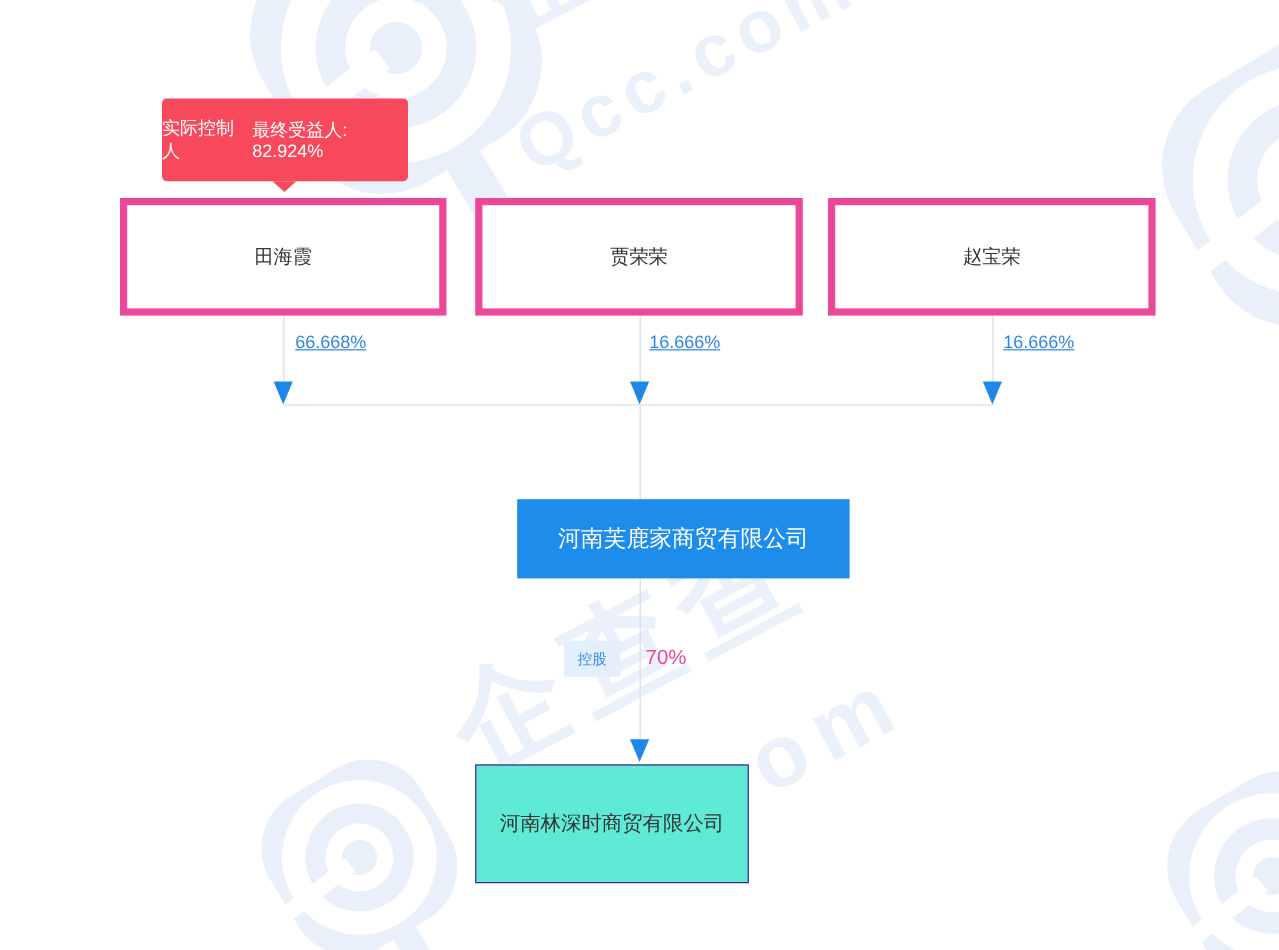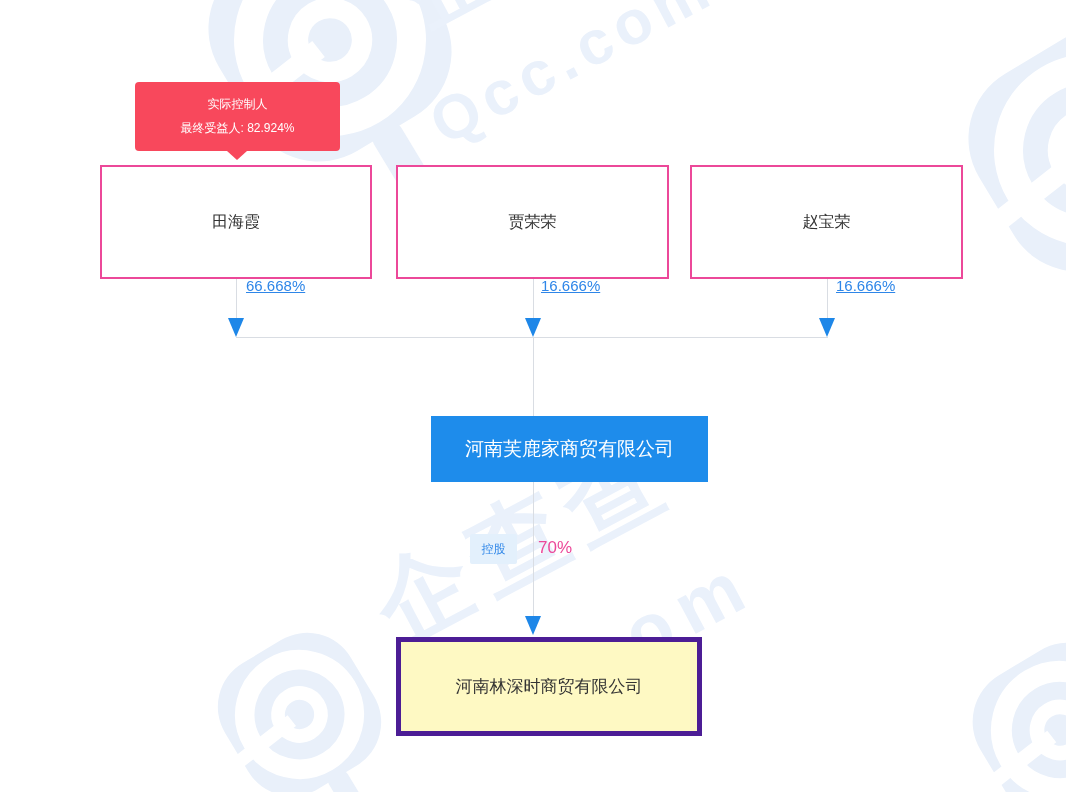--- a/index.html
+++ b/index.html
@@ -22,34 +22,34 @@
   .layer{position:absolute;inset:0;z-index:1;}
   .vline{position:absolute;width:1px;background:#D9DDE3;}
   .hline{position:absolute;height:1px;background:#D9DDE3;}
   .arrow-down{
     position:absolute;width:0;height:0;
     border-left:8px solid transparent;
     border-right:8px solid transparent;
     border-top:19px solid #1E87E8;
   }
   .person-box{
-    position:absolute;top:165px;height:114px;
-    background:#fff;border:2px solid #ec4899;
+    position:absolute;top:165px;height:98px;
+    background:#fff;border:6px solid #ec4899;
     display:flex;align-items:center;justify-content:center;
     font-size:16px;color:#333;cursor:pointer;box-sizing:border-box;
   }
   .pct{
     position:absolute;top:277px;
     font-size:15px;color:#2E86E8;text-decoration:underline;
   }
   .tooltip{
     position:absolute;left:135px;top:82px;width:205px;height:69px;
     background:#F8485C;border-radius:4px;color:#fff;
-    display:flex;flex-direction:column;align-items:center;justify-content:center;
-    gap:7px;font-size:12px;z-index:2;
+    display:flex;flex-direction:row;align-items:center;justify-content:center;
+    gap:7px;font-size:15px;z-index:2;
   }
   .tooltip .tip{
     position:absolute;left:92px;top:100%;width:0;height:0;
     border-left:10px solid transparent;border-right:10px solid transparent;
     border-top:9px solid #F8485C;
   }
   .company-box{
     position:absolute;left:395px;top:416px;width:277px;height:66px;
     background:#1E8CEB;color:#fff;font-size:19px;
     display:flex;align-items:center;justify-content:center;
@@ -58,22 +58,22 @@
   .holding-tag{
     position:absolute;left:470px;top:534px;width:47px;height:30px;
     background:#E3F0FC;color:#2E86E8;font-size:12px;border-radius:2px;
     display:flex;align-items:center;justify-content:center;cursor:pointer;
   }
   .holding-pct{
     position:absolute;left:538px;top:538px;
     font-size:17px;color:#ec4899;
   }
   .subsidiary-box{
-    position:absolute;left:396px;top:637px;width:306px;height:99px;
-    background:#fef9c3;border:5px solid #4c1d95;color:#333;font-size:17px;
+    position:absolute;left:396px;top:637px;width:228px;height:99px;
+    background:#5eead4;border:1px solid #4c1d95;color:#333;font-size:17px;
     display:flex;align-items:center;justify-content:center;
     cursor:pointer;box-sizing:border-box;
   }
 </style>
 </head>
 <body>
 
 <div id="stage">
 
   <svg width="0" height="0" style="position:absolute" aria-hidden="true">

